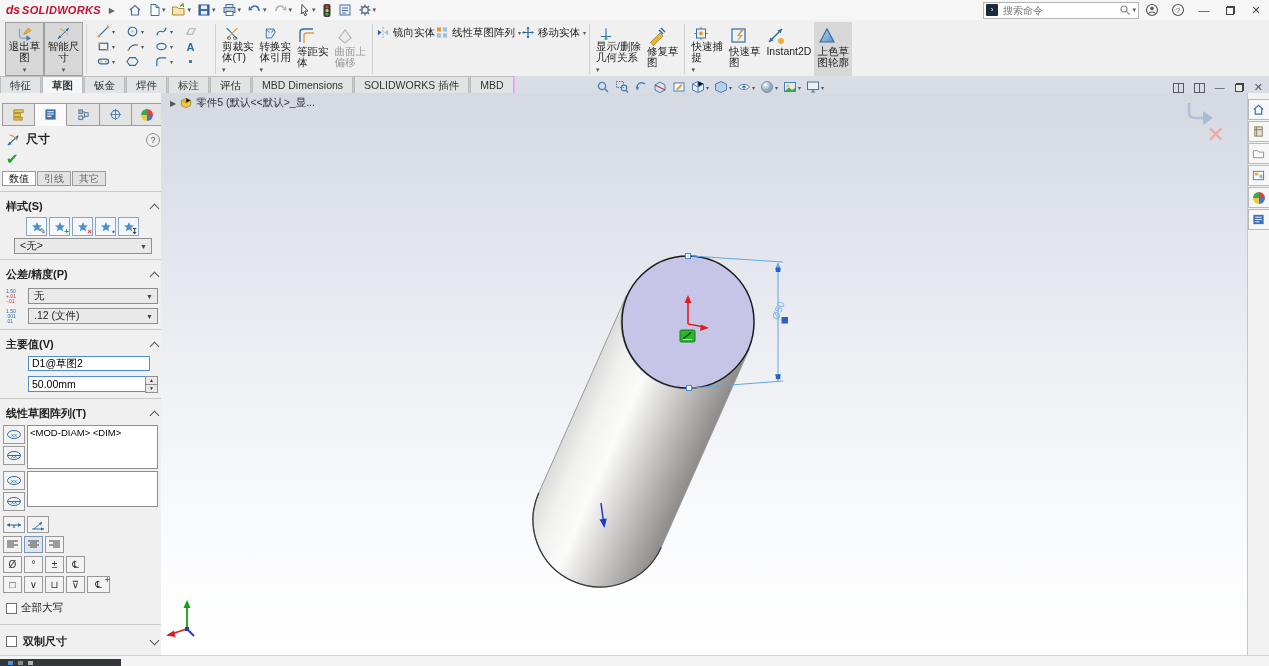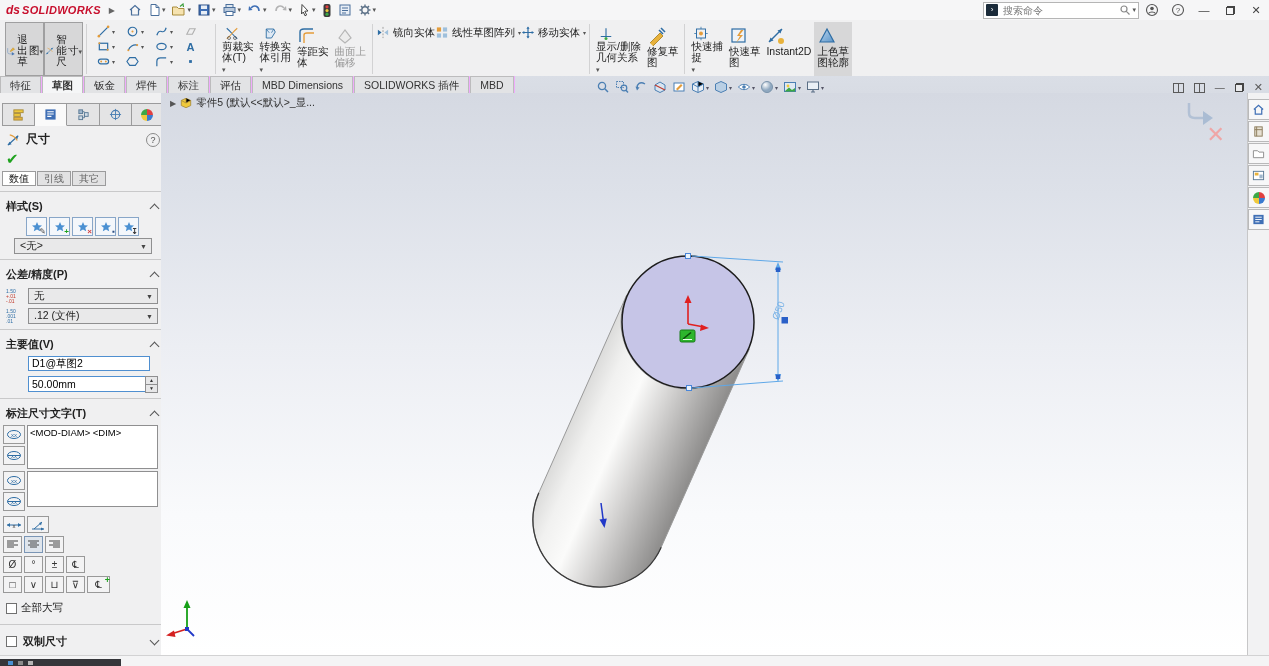--- a/index.html
+++ b/index.html
@@ -22,21 +22,21 @@
   .schip{width:12px;height:12px;background:#1b2b3a;color:#fff;font-size:8px;line-height:12px;text-align:center;border-radius:1px;margin-right:3px;flex:none;}
   .winbtn{width:26px;height:18px;display:flex;align-items:center;justify-content:center;color:#444;font-size:11px;}
   .restore-glyph{position:relative;width:9px;height:9px;}
   .restore-glyph i{position:absolute;border:1px solid #444;width:6px;height:6px;display:block;}
   .restore-glyph i:first-child{right:0;top:0;}
   .restore-glyph i:last-child{left:0;bottom:0;background:#f6f6f7;}
 
   
   .ribbon{left:0;top:20px;width:1269px;height:56px;background:#f0f0f1;display:flex;align-items:stretch;padding-top:2px;box-sizing:border-box;}
   .vsep{width:1px;background:#d2d2d3;margin:2px 3px;}
-  .bigbtn{width:37px;display:flex;flex-direction:row;align-items:center;justify-content:flex-start;padding-top:3px;font-size:10.5px;line-height:11px;text-align:center;border:1px solid transparent;}
+  .bigbtn{width:37px;display:flex;flex-direction:column;align-items:center;justify-content:flex-start;padding-top:3px;font-size:10.5px;line-height:11px;text-align:center;border:1px solid transparent;}
   .pressed{background:#d7d7d8;border:1px solid #9f9fa0;}
   .bigbtn .caret, .rbtn .caret{font-size:7px;color:#555;margin-top:1px;}
   .rbtn{display:flex;flex-direction:column;align-items:flex-start;padding:3px 2px 0 2px;font-size:10.5px;line-height:11px;text-align:center;border:1px solid transparent;}
   .rbtn.dis{color:#9a9a9a;}
   .grid43{display:grid;grid-template-columns:repeat(4,29px);grid-auto-rows:15px;align-items:center;margin:2px 2px 0 4px;}
   .gcell{display:flex;align-items:center;justify-content:flex-start;padding-left:3px;height:14px;}
   .gcell .caret{font-size:6px;color:#555;margin-left:2px;}
   .stackcol{display:flex;flex-direction:row;justify-content:flex-start;margin-top:3px;}
   .srow{display:flex;align-items:center;height:15px;font-size:10.5px;white-space:nowrap;}
   .srow .caret{font-size:6px;color:#555;margin-left:3px;}
@@ -720,21 +720,21 @@
     <div class="spinwrap">
       <input value="50.00mm" style="">
       <span class="spin">
           <span>▲</span>
           <span>▼</span>
         </span>
     </div>
     <div class="psep"></div>
 
     <div class="sechdr">
-        <span>标注尺寸文字(T)</span>
+        <span>线性草图阵列(T)</span>
         <span class="chev"></span>
       </div>
     <div class="dimtxt">
       <span class="icocol">
         <span class="icobtn">
             <svg width="16" height="11" viewBox="0 0 16 11">
               <ellipse cx="8" cy="5.5" rx="6.5" ry="4" fill="none" stroke="#2e6da4"></ellipse>
               <text x="8" y="8" text-anchor="middle" font-size="6" fill="#2e6da4" font-family="Liberation Sans,sans-serif">xx</text>
             </svg>
           </span>

